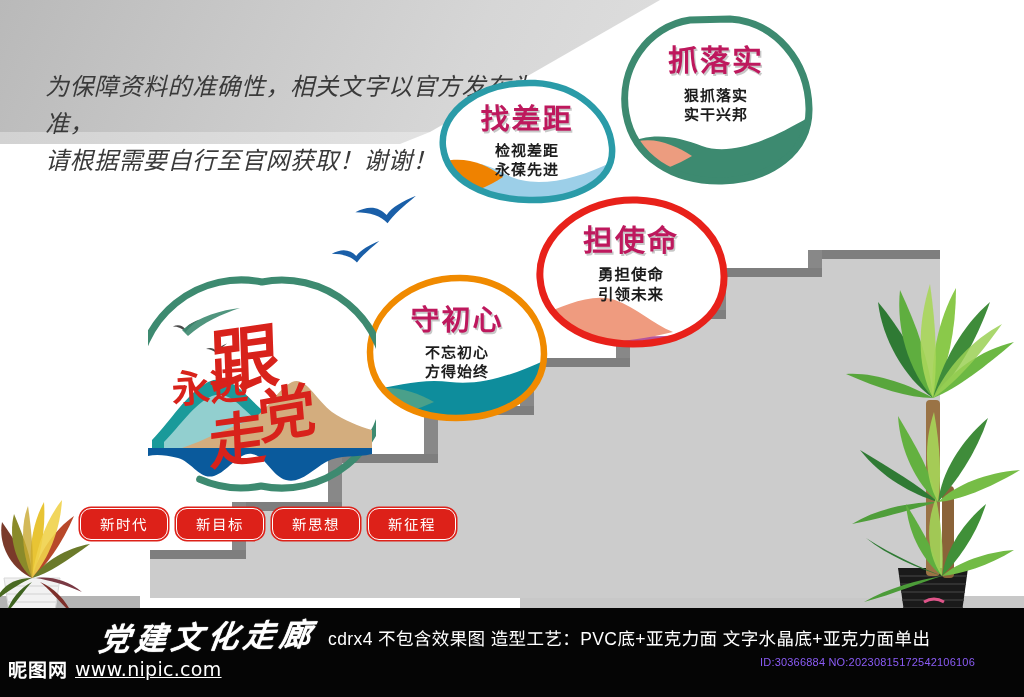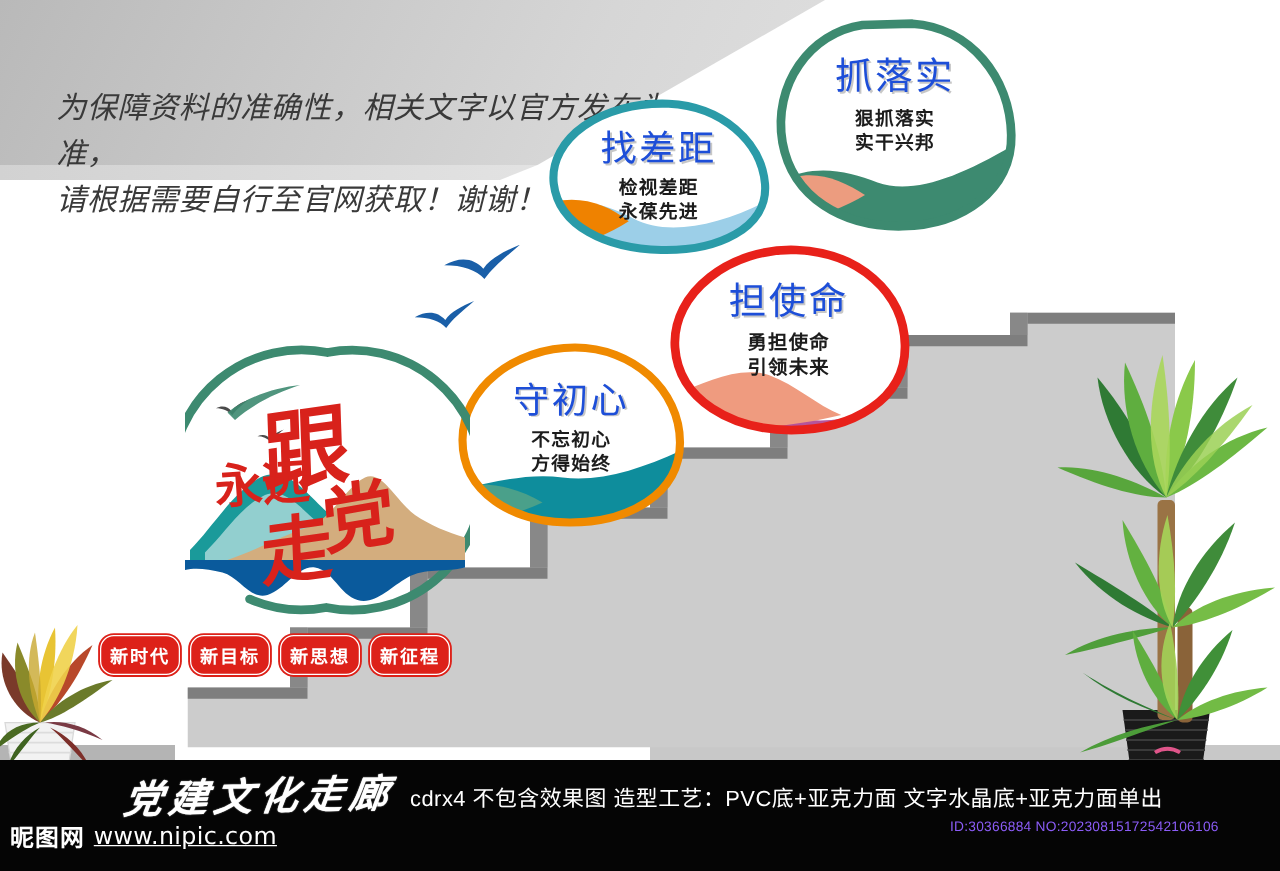--- a/index.html
+++ b/index.html
@@ -38,21 +38,21 @@
   .stairs{position:absolute;left:150px;top:250px;width:790px;height:348px;}
 
   
   .birds{position:absolute;left:330px;top:196px;width:120px;height:80px;}
 
   
   .badge{position:absolute;}
   .badge svg{position:absolute;left:0;top:0;overflow:visible;}
   .badge .txt{position:absolute;width:100%;text-align:center;}
   .badge .title{
-    font-weight:normal;color:#1d4ed8;letter-spacing:2px;
+    font-weight:bold;color:#be185d;letter-spacing:2px;
     text-shadow:1.5px 1.5px 0 rgba(0,0,0,.22);
   }
   .badge .sub{
     font-weight:bold;color:#1c1c1c;line-height:1.28;letter-spacing:1px;
   }
 
   #badge-zhua{left:618px;top:14px;width:196px;height:172px;}
   #badge-zhua .txt{top:22px;}
   #badge-zhua .title{font-size:30px;}
   #badge-zhua .sub{font-size:15px;margin-top:6px;}
@@ -72,22 +72,22 @@
   #badge-shou .title{font-size:29px;}
   #badge-shou .sub{font-size:15px;margin-top:5px;}
 
   
   #emblem{position:absolute;left:148px;top:272px;width:228px;height:222px;}
   #emblem .calli{position:absolute;inset:0;}
 
   
   .tags{position:absolute;left:80px;top:508px;display:flex;gap:8px;align-items:center;}
   .tag{
-    background:#dd2119;color:#fff;font-weight:bold;font-size:14.5px;
-    padding:4px 7px 5px;border-radius:11px;letter-spacing:1.5px;
+    background:#dd2119;color:#fff;font-weight:normal;font-size:14.5px;
+    padding:4px 19px 5px;border-radius:11px;letter-spacing:1.5px;
     border:1.5px solid #ffffff;box-shadow:0 0 0 1.5px #dd2119;
     white-space:nowrap;
   }
 
   
   .plant{position:absolute;}
   #plant-right{left:838px;top:250px;width:190px;height:368px;}
   #plant-left{left:-4px;top:482px;width:116px;height:136px;}
 
   

